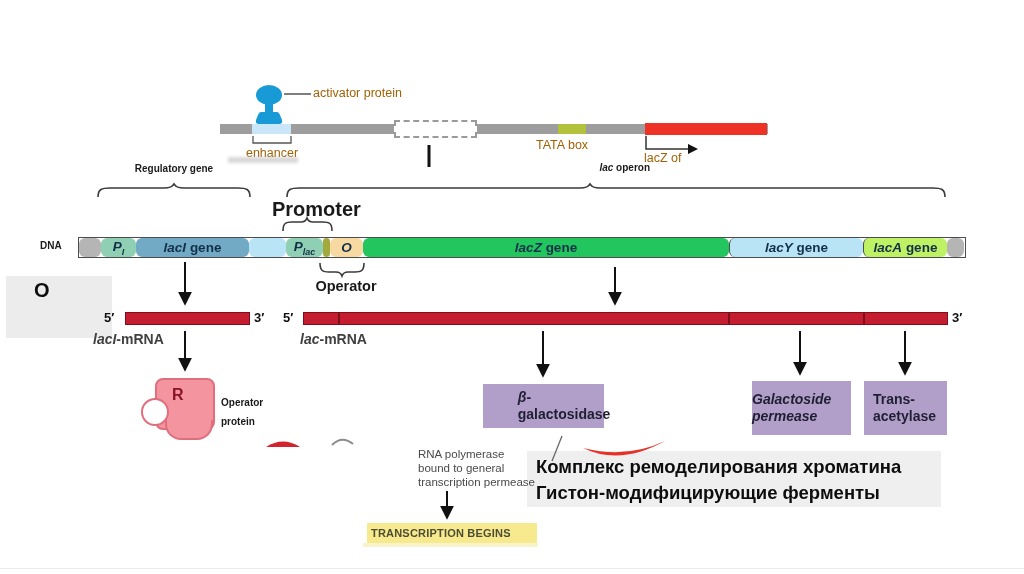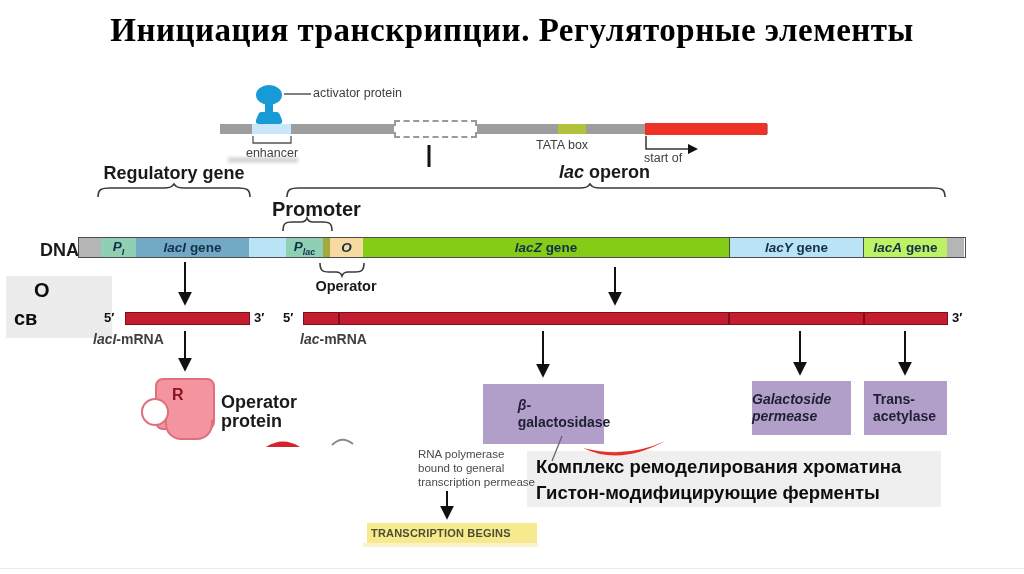--- a/index.html
+++ b/index.html
@@ -1,61 +1,60 @@
 <!DOCTYPE html>
 <html><head>
 <meta charset="utf-8">
 <style>
   html,body{margin:0;padding:0;background:#fff;}
   .canvas{position:relative;width:1024px;height:574px;background:#fff;overflow:hidden;
           font-family:"Liberation Sans",sans-serif;color:#111;}
   .abs{position:absolute;}
   .title{width:1024px;top:12px;text-align:center;font-family:"Liberation Serif",serif;
          font-weight:bold;font-size:33px;letter-spacing:.5px;color:#000;}
-  .small-label{font-size:12.5px;color:#404040;}
-  .bold-label{font-size:18px;font-weight:bold;color:#1a1a1a;}
-  .seg{position:absolute;top:0;height:100%;display:flex;align-items:center;justify-content:center;}
+  .small-label{font-size:12.5px;color:#a16207;}
+  .bold-label{font-size:10px;font-weight:bold;color:#1a1a1a;}
+  .seg{position:absolute;top:0;height:100%;display:flex;align-items:center;justify-content:center;border-radius:6px;}
   .dna-bar{left:78px;top:237px;width:888px;height:21px;border:1.5px solid #4c4c4c;box-sizing:border-box;}
   .dna-txt{font-weight:bold;font-size:13.5px;color:#13304a;white-space:nowrap;}
   .dna-txt sub{font-size:9px;font-style:italic;}
   .mrna{background:#c51d30;border:1px solid #7e0e1e;box-sizing:border-box;}
   .prime{font-weight:bold;font-size:13px;color:#111;}
   .mrna-label{font-weight:bold;font-size:14px;color:#404040;white-space:nowrap;}
   .purple-box{background:#b29fc9;color:#1f1f33;font-weight:bold;font-size:14px;
               display:flex;flex-direction:column;justify-content:center;box-sizing:border-box;line-height:17px;}
   .gray-box{background:#efefef;font-weight:bold;color:#0d0d0d;box-sizing:border-box;}
   .note{font-size:11.5px;color:#4a4a4a;line-height:14px;}
   .yellow-box{background:#f7e98e;color:#4d4d35;font-weight:bold;font-size:11px;
               display:flex;align-items:center;padding-left:4px;box-sizing:border-box;letter-spacing:.2px;}
   .divider{position:absolute;top:0;width:1.5px;height:100%;background:#7e0e1e;}
   .smudge{background:#b9b9b9;filter:blur(1.5px);opacity:.55;}
 </style>
 </head>
 <body>
 
 <div class="canvas">
 
-  <div class="abs title">Инициация транскрипции. Регуляторные элементы</div>
 
   <div class="abs" style="left:220px;top:124px;width:548px;height:10px;background:#9d9d9d;"></div>
   <div class="abs" style="left:252px;top:124px;width:39px;height:10px;background:#c9e7f8;"></div>
   <div class="abs" style="left:558px;top:124px;width:28px;height:10px;background:#b3c23c;"></div>
   <div class="abs" style="left:645px;top:123px;width:122px;height:12px;background:#ee3326;"></div>
   <div class="abs" style="left:394px;top:120px;width:83px;height:18px;background:#fff;border:2px dashed #9a9a9a;box-sizing:border-box;"></div>
 
   <svg class="abs" style="left:249px;top:84px;" width="40" height="42" viewBox="0 0 40 42">
     <ellipse cx="20" cy="11" rx="13" ry="10" fill="#189ad7"></ellipse>
     <rect x="16" y="18" width="8" height="13" fill="#189ad7"></rect>
     <path d="M12,28 L28,28 Q30,28 31,31 L33,36 Q34,40 30,40 L10,40 Q6,40 7,36 L9,31 Q10,28 12,28 Z" fill="#189ad7"></path>
   </svg>
 
   <div class="abs small-label" style="left:313px;top:86px;">activator protein</div>
   <div class="abs small-label" style="left:244px;top:146px;width:56px;text-align:center;">enhancer</div>
   <div class="abs small-label" style="left:536px;top:138px;">TATA box</div>
-  <div class="abs small-label" style="left:644px;top:151px;">start of</div>
+  <div class="abs small-label" style="left:644px;top:151px;">lacZ of</div>
 
   <div class="abs smudge" style="left:228px;top:157px;width:70px;height:6px;"></div>
 
   <div class="abs bold-label" style="left:98px;top:163px;width:152px;text-align:center;">Regulatory gene</div>
   <div class="abs bold-label" style="left:520px;top:162px;width:130px;text-align:right;">
     <i>lac</i><span> operon</span>
   </div>
   <div class="abs bold-label" style="left:272px;top:198px;width:72px;text-align:center;font-size:20px;">Promoter</div>
   <div class="abs bold-label" style="left:308px;top:278px;width:76px;text-align:center;font-size:14.5px;">Operator</div>
 
@@ -69,35 +68,34 @@
       <span class="dna-txt"><i>lacI</i><span> gene</span></span>
     </div>
     <div class="seg" style="left:170px;width:37px;background:#b9e4f6;"></div>
     <div class="seg" style="left:207px;width:37px;background:#8fd0b5;">
       <span class="dna-txt"><i>P</i><sub>lac</sub></span>
     </div>
     <div class="seg" style="left:244px;width:7px;background:#a3a93d;"></div>
     <div class="seg" style="left:251px;width:33px;background:#f7d9a2;">
       <span class="dna-txt"><i>O</i></span>
     </div>
-    <div class="seg" style="left:284px;width:366px;background:#84cc16;">
+    <div class="seg" style="left:284px;width:366px;background:#22c55e;">
       <span class="dna-txt"><i>lacZ</i><span> gene</span></span>
     </div>
     <div class="seg" style="left:650px;width:134px;background:#b9e4f6;border-left:1.5px solid #4c4c4c;box-sizing:border-box;">
       <span class="dna-txt"><i>lacY</i><span> gene</span></span>
     </div>
     <div class="seg" style="left:784px;width:84px;background:#bef264;border-left:1.5px solid #4c4c4c;box-sizing:border-box;">
       <span class="dna-txt"><i>lacA</i><span> gene</span></span>
     </div>
     <div class="seg" style="left:868px;width:17px;background:#b5b5b5;"></div>
   </div>
 
   <div class="abs gray-box" style="left:6px;top:276px;width:106px;height:62px;background:#ececec;overflow:hidden;font-size:20px;line-height:28px;">
     <div style="padding-left:28px;">О</div>
-    <div style="padding-left:8px;">св</div>
   </div>
 
   <div class="abs mrna" style="left:125px;top:312px;width:125px;height:13px;"></div>
   <div class="abs prime" style="left:104px;top:310px;">5′</div>
   <div class="abs prime" style="left:254px;top:310px;">3′</div>
   <div class="abs mrna-label" style="left:93px;top:331px;">
     <i>lacI</i><span>-mRNA</span>
   </div>
 
   <div class="abs mrna" style="left:303px;top:312px;width:645px;height:13px;">
@@ -113,21 +111,21 @@
 
   <div class="abs" style="left:155px;top:378px;width:60px;height:52px;background:#f4949f;border:2px solid #df6f7d;border-radius:8px;box-sizing:border-box;"></div>
   <div class="abs" style="left:165px;top:420px;width:48px;height:20px;background:#f4949f;border:2px solid #df6f7d;border-top:none;border-radius:0 0 16px 16px;box-sizing:border-box;"></div>
   <div class="abs" style="left:141px;top:398px;width:28px;height:28px;background:#fff;border:2px solid #df6f7d;border-radius:50%;box-sizing:border-box;"></div>
   <div class="abs" style="left:172px;top:386px;font-weight:bold;font-size:16px;color:#8b1322;">R</div>
   <div class="abs bold-label" style="left:221px;top:393px;line-height:19px;">
     <div>Operator</div>
     <div>protein</div>
   </div>
 
-  <div class="abs purple-box" style="left:483px;top:384px;width:121px;height:60px;align-items:center;padding-left:41px;">
+  <div class="abs purple-box" style="left:483px;top:384px;width:121px;height:44px;align-items:center;padding-left:41px;">
     <span><i>β</i><span>-galactosidase</span></span>
   </div>
   <div class="abs purple-box" style="left:752px;top:381px;width:99px;height:54px;font-style:italic;">
     <div>Galactoside</div>
     <div>permease</div>
   </div>
   <div class="abs purple-box" style="left:864px;top:381px;width:83px;height:54px;padding-left:9px;">
     <div>Trans-</div>
     <div>acetylase</div>
   </div>

